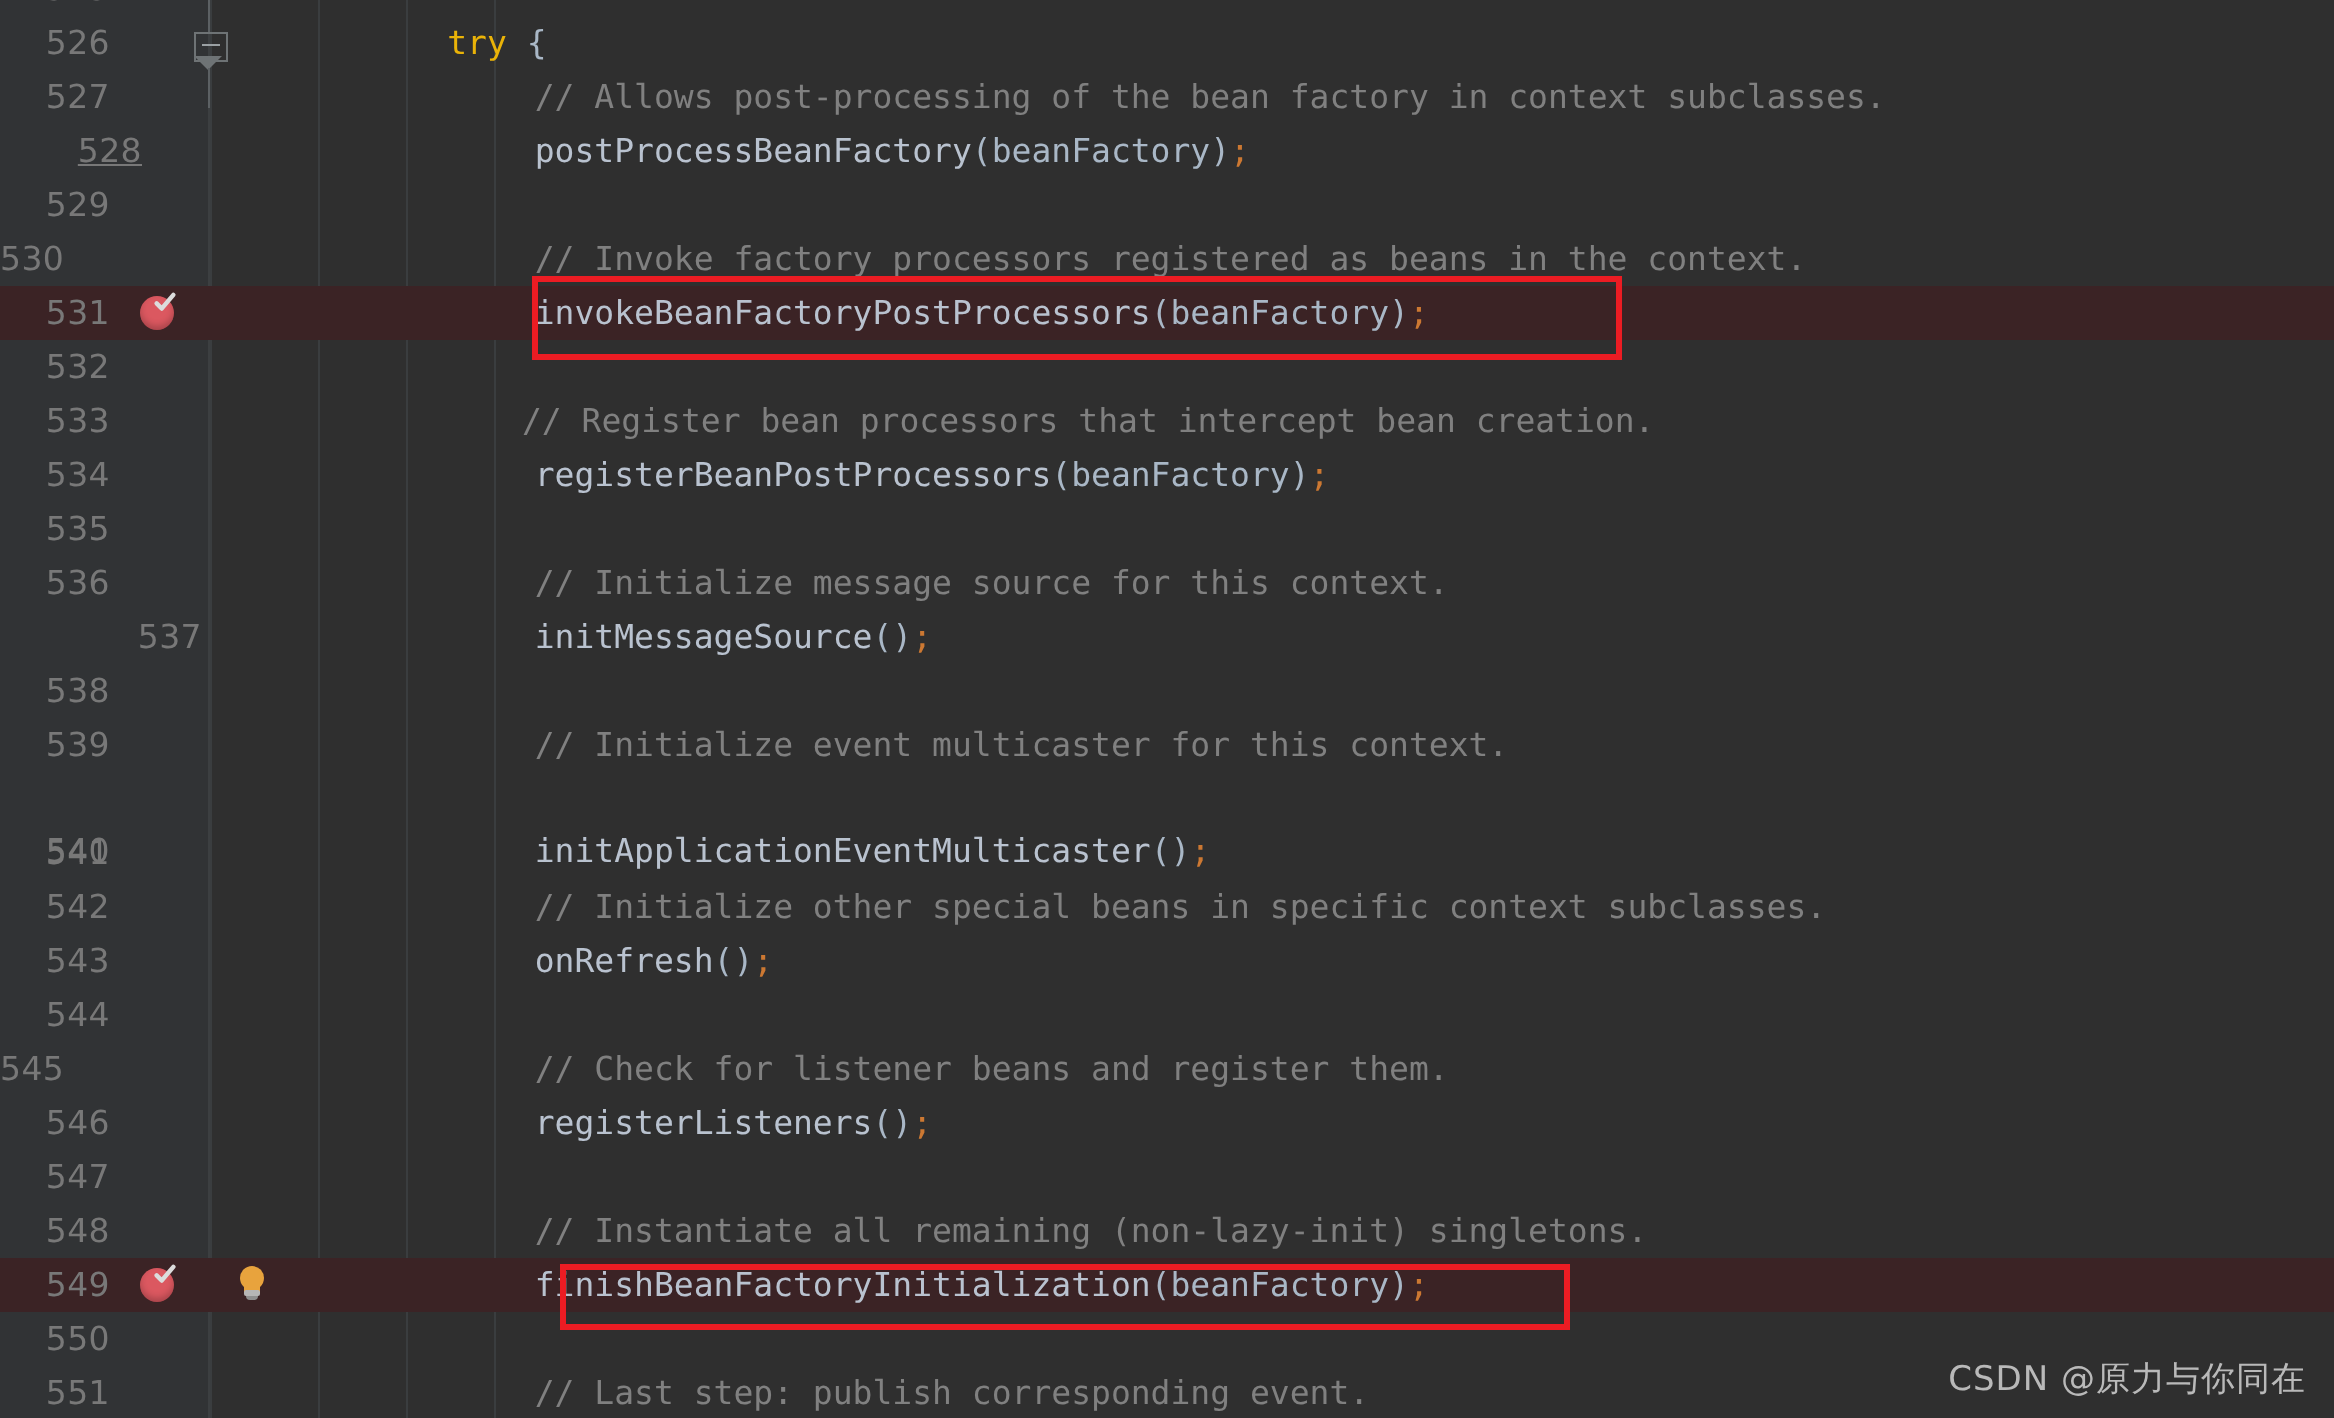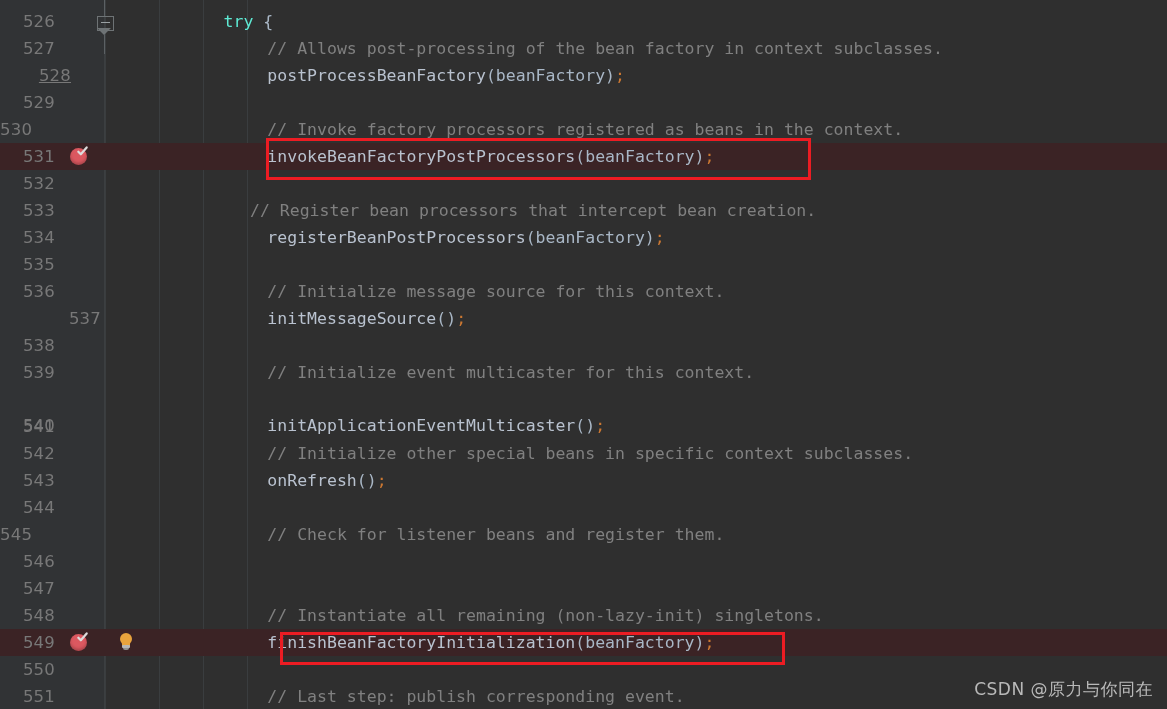--- a/index.html
+++ b/index.html
@@ -47,21 +47,21 @@
     font-family:"DejaVu Sans","Liberation Sans",sans-serif;
     letter-spacing:0.2px;
   }
 
   .code-text{
     position:absolute;left:0;top:0;height:27px;line-height:27px;
     font-size:16.5px;white-space:pre;letter-spacing:0px;
   }
 
   
-  .kw{color:#5eead4;}
+  .kw{color:#eab308;}
   .cm{color:#808080;}
   .mth{color:#b9c2cf;}
   .pn{color:#a9b7c6;}
   .sc{color:#cc7832;}
 
   
   .bp{
     position:absolute;width:17px;height:17px;border-radius:50%;
     background:#db5860;box-shadow:inset 0 -2px 3px rgba(0,0,0,.22);
   }
@@ -162,21 +162,21 @@
           <svg class="tick" viewBox="0 0 14 14">
             <path d="M2.5 7.2 L5.2 10 L11.5 2.6" fill="none" stroke="#dcdcdc" stroke-width="2.4" stroke-linecap="round" stroke-linejoin="round"></path>
           </svg>
         </div>
       </div>
       <div class="row" style="top: 170px;">
         <div class="lineno" style="width: 104px; left: 0px; right: auto; text-align: right; padding-right: 49px; box-sizing: border-box;">532</div>
       </div>
       <div class="row" style="top: 197px;">
         <div class="lineno" style="width: 104px; left: 0px; right: auto; text-align: right; padding-right: 49px; box-sizing: border-box;">533</div>
-        <div class="code-text" style="left: 250px;"><span class="cm">// Register bean processors that intercept bean creation.</span></div>
+        <div class="code-text" style="left: 261px;"><span class="cm">// Register bean processors that intercept bean creation.</span></div>
       </div>
       <div class="row" style="top: 224px;">
         <div class="lineno" style="width: 104px; left: 0px; right: auto; text-align: right; padding-right: 49px; box-sizing: border-box;">534</div>
         <div class="code-text" style="left: 267.37px;"><span class="mth">registerBeanPostProcessors</span><span class="pn">(beanFactory)</span><span class="sc">;</span></div>
       </div>
       <div class="row" style="top: 251px;">
         <div class="lineno" style="width: 104px; left: 0px; right: auto; text-align: right; padding-right: 49px; box-sizing: border-box;">535</div>
       </div>
       <div class="row" style="top: 278px;">
         <div class="lineno" style="width: 104px; left: 0px; right: auto; text-align: right; padding-right: 49px; box-sizing: border-box;">536</div>
@@ -210,20 +210,21 @@
       </div>
       <div class="row" style="top: 494px;">
         <div class="lineno" style="width: 104px; left: 0px; right: auto; text-align: right; padding-right: 49px; box-sizing: border-box;">544</div>
       </div>
       <div class="row" style="top: 521px;">
         <div class="lineno" style="width: 104px; left: 0px; right: auto; text-align: left; padding-right: 49px; box-sizing: border-box;">545</div>
         <div class="code-text" style="left: 267.37px;"><span class="cm">// Check for listener beans and register them.</span></div>
       </div>
       <div class="row" style="top: 548px;">
         <div class="lineno" style="width: 104px; left: 0px; right: auto; text-align: right; padding-right: 49px; box-sizing: border-box;">546</div>
+        <div class="code-text" style="left: 267.37px;"><span class="mth">registerListeners</span><span class="pn">()</span><span class="sc">;</span></div>
       </div>
       <div class="row" style="top: 575px;">
         <div class="lineno" style="width: 104px; left: 0px; right: auto; text-align: right; padding-right: 49px; box-sizing: border-box;">547</div>
       </div>
       <div class="row" style="top: 602px;">
         <div class="lineno" style="width: 104px; left: 0px; right: auto; text-align: right; padding-right: 49px; box-sizing: border-box;">548</div>
         <div class="code-text" style="left: 267.37px;"><span class="cm">// Instantiate all remaining (non-lazy-init) singletons.</span></div>
       </div>
       <div class="row highlight" style="top: 629px;">
         <div class="lineno" style="width: 104px; left: 0px; right: auto; text-align: right; padding-right: 49px; box-sizing: border-box;">549</div>

